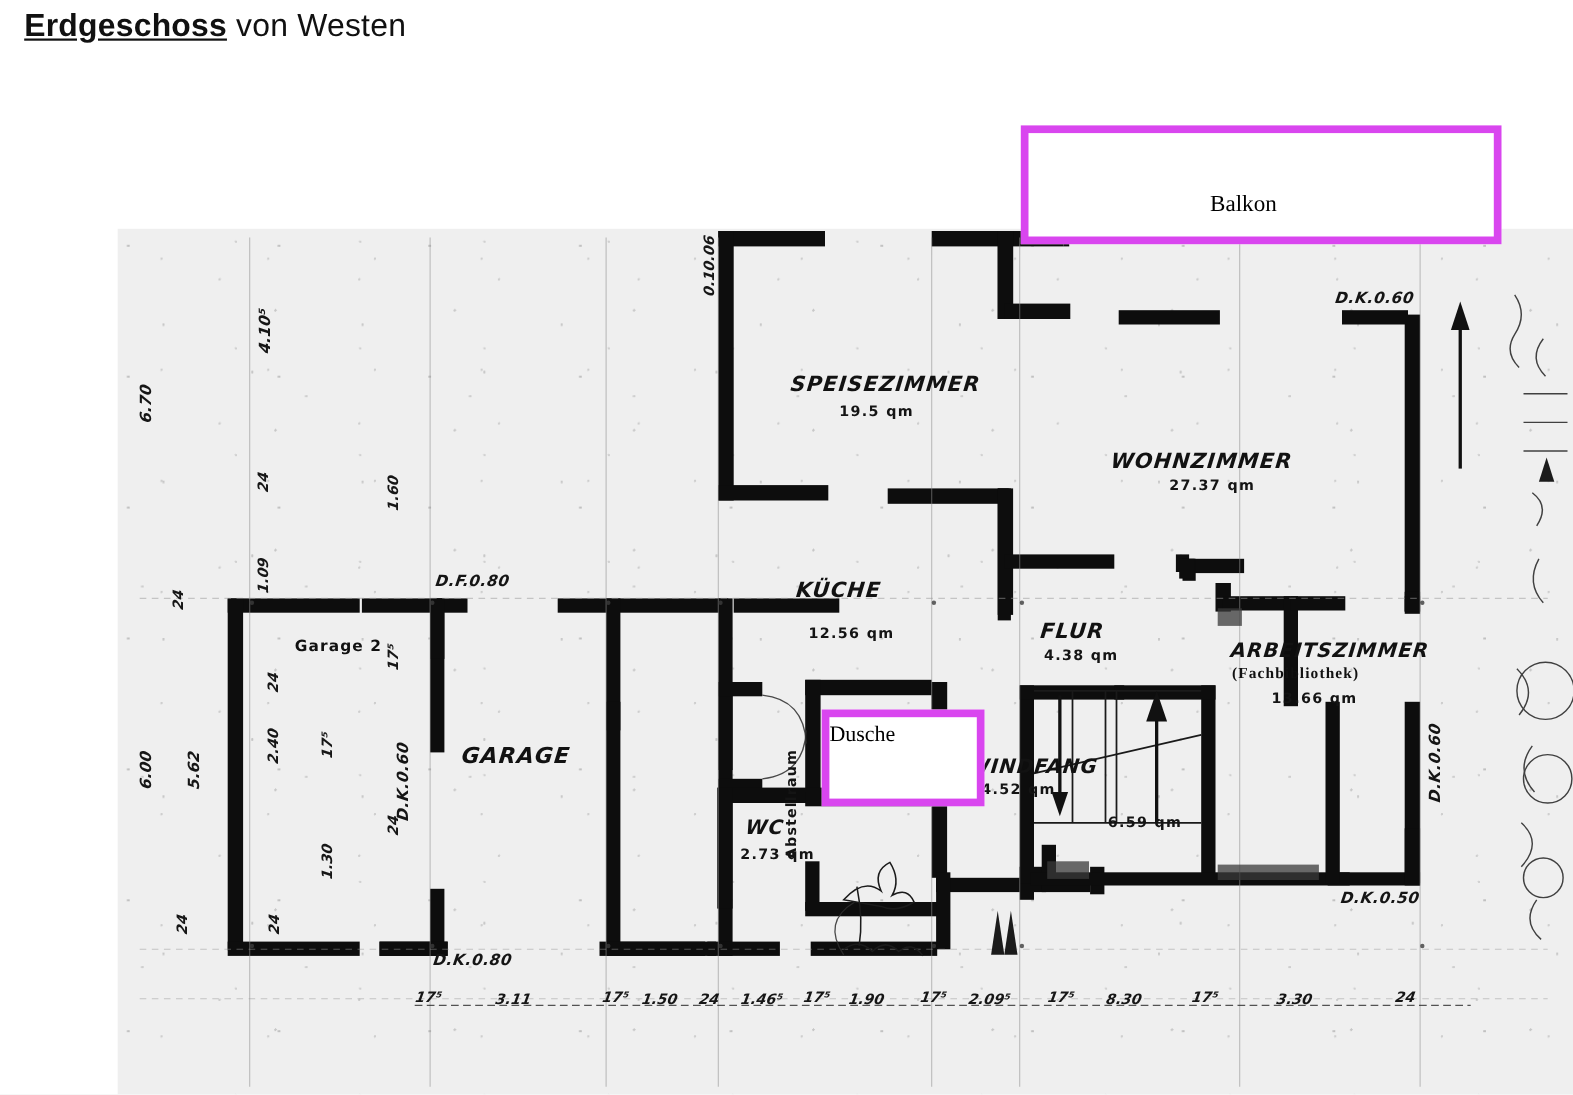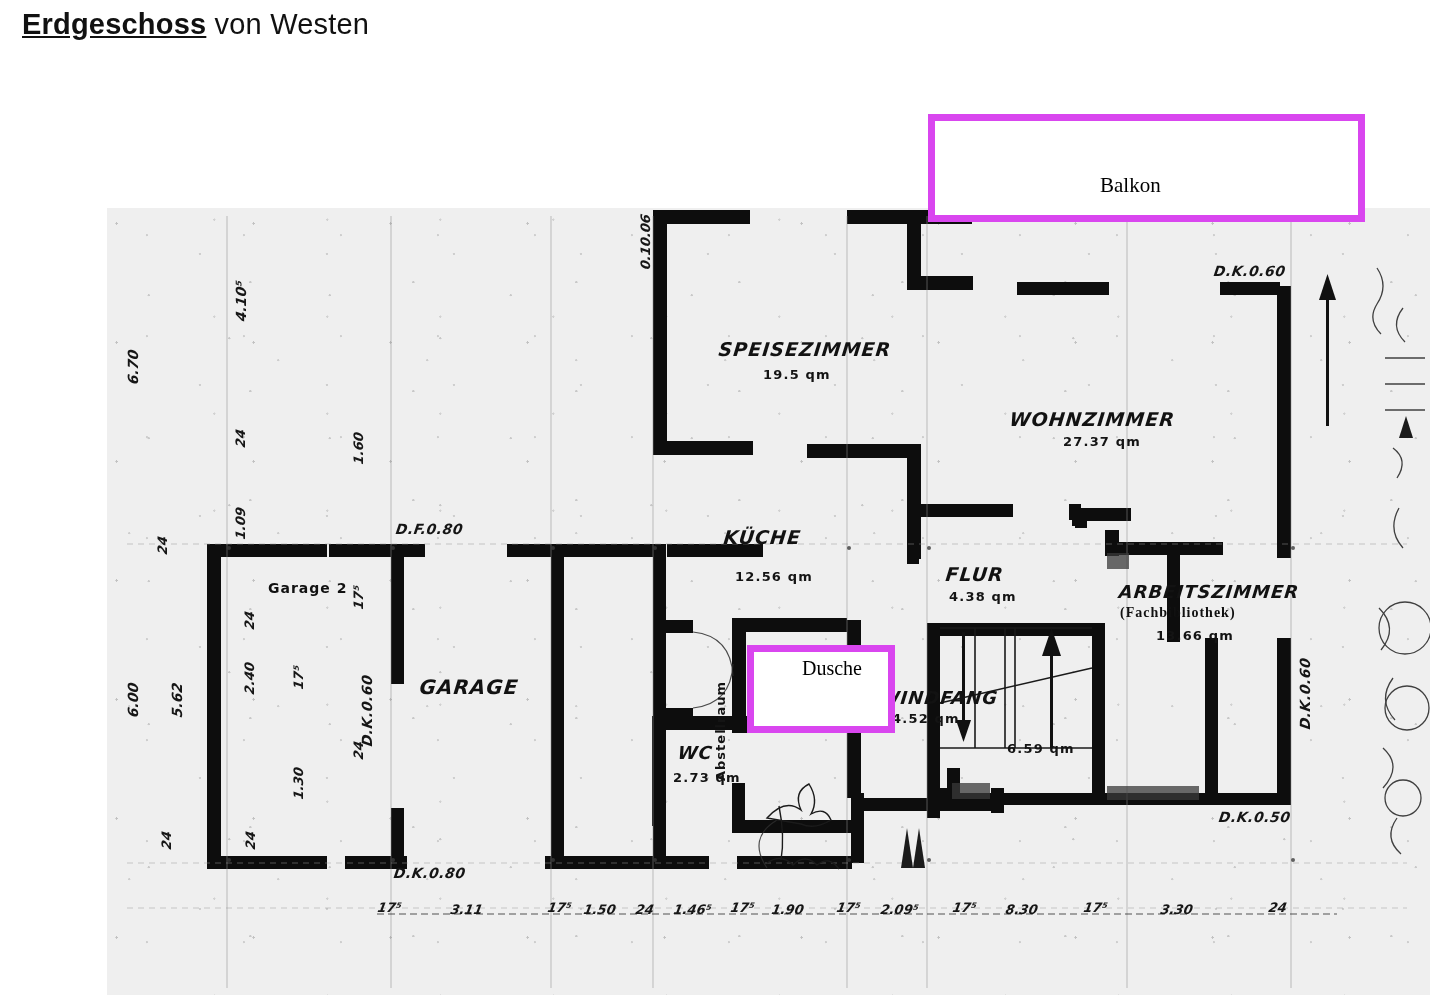--- a/index.html
+++ b/index.html
@@ -380,14 +380,14 @@
   <div class="dim" style="left:1055px;top:694px;transform:skewX(-10deg);">3.30</div>
   <div class="dim" style="left:1163px;top:692px;transform:skewX(-10deg);">24</div>
 
 </div>
 
 <div class="overlay-note" style="left:928px;top:114px;width:437px;height:108px;">
   <div class="otext" style="left:165px;top:52px;">Balkon</div>
 </div>
 
 <div class="overlay-note" style="left:747px;top:645px;width:148px;height:88px;">
-  <div class="otext" style="left:0px;top:5px;font-size:20px;padding-left:48px;">Dusche</div>
+  <div class="otext" style="left:0px;top:5px;font-size:20px;">Dusche</div>
 </div>
 
 </body></html>

